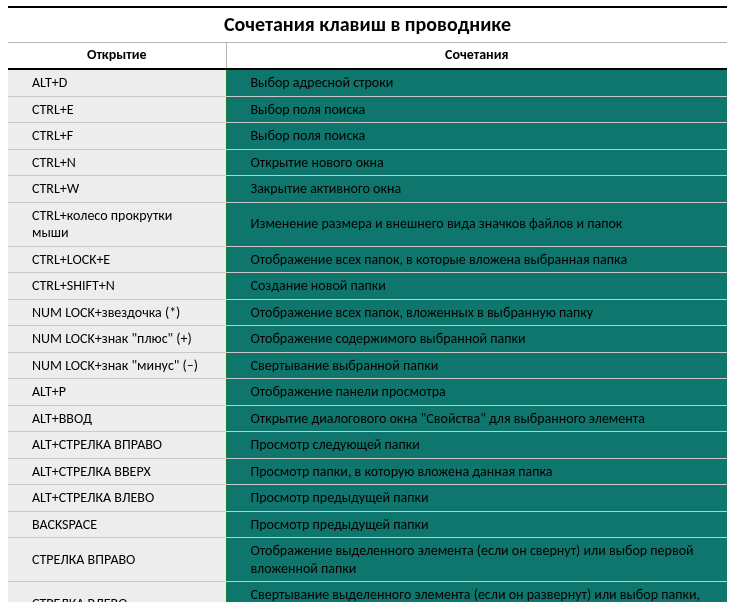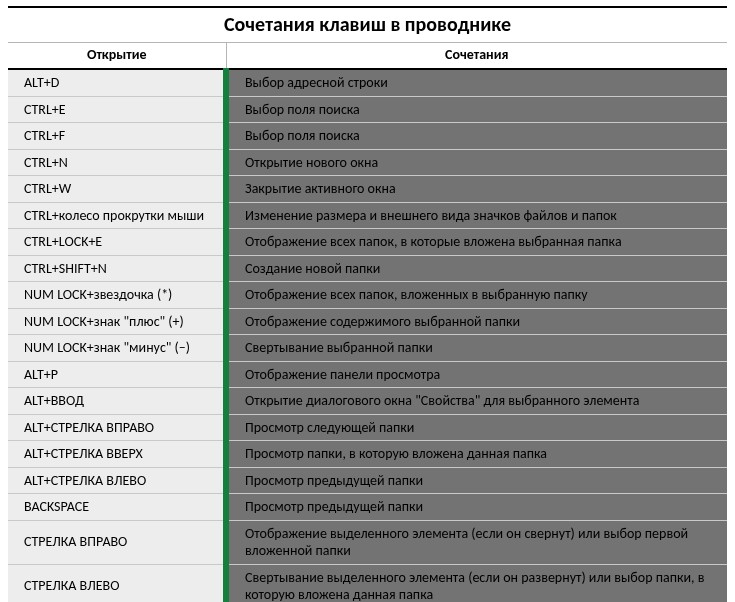--- a/index.html
+++ b/index.html
@@ -34,32 +34,32 @@
     text-align: center;
     font-weight: bold;
     font-size: 14px;
     padding: 3px 8px 5px 8px;
     border-bottom: 2px solid #000;
   }
   th.colhead + th.colhead {
     border-left: 1px solid #b5b5b5;
   }
   td {
-    padding: 4px 16px;
+    padding: 4px 24px;
     border-bottom: 1px solid #c9c9c9;
     vertical-align: middle;
     line-height: 1.25;
     word-wrap: break-word;
   }
   td.key {
     background: #ededed;
   }
   td.act {
-    background: #737373;
-    border-left: 6px solid #15803d;
+    background: #0f766e;
+    border-left: 1px solid #15803d;
   }
 </style>
 </head>
 <body>
 
 <div class="wrap">
   <table>
     <colgroup>
       <col class="c-key">
       <col class="c-act">

